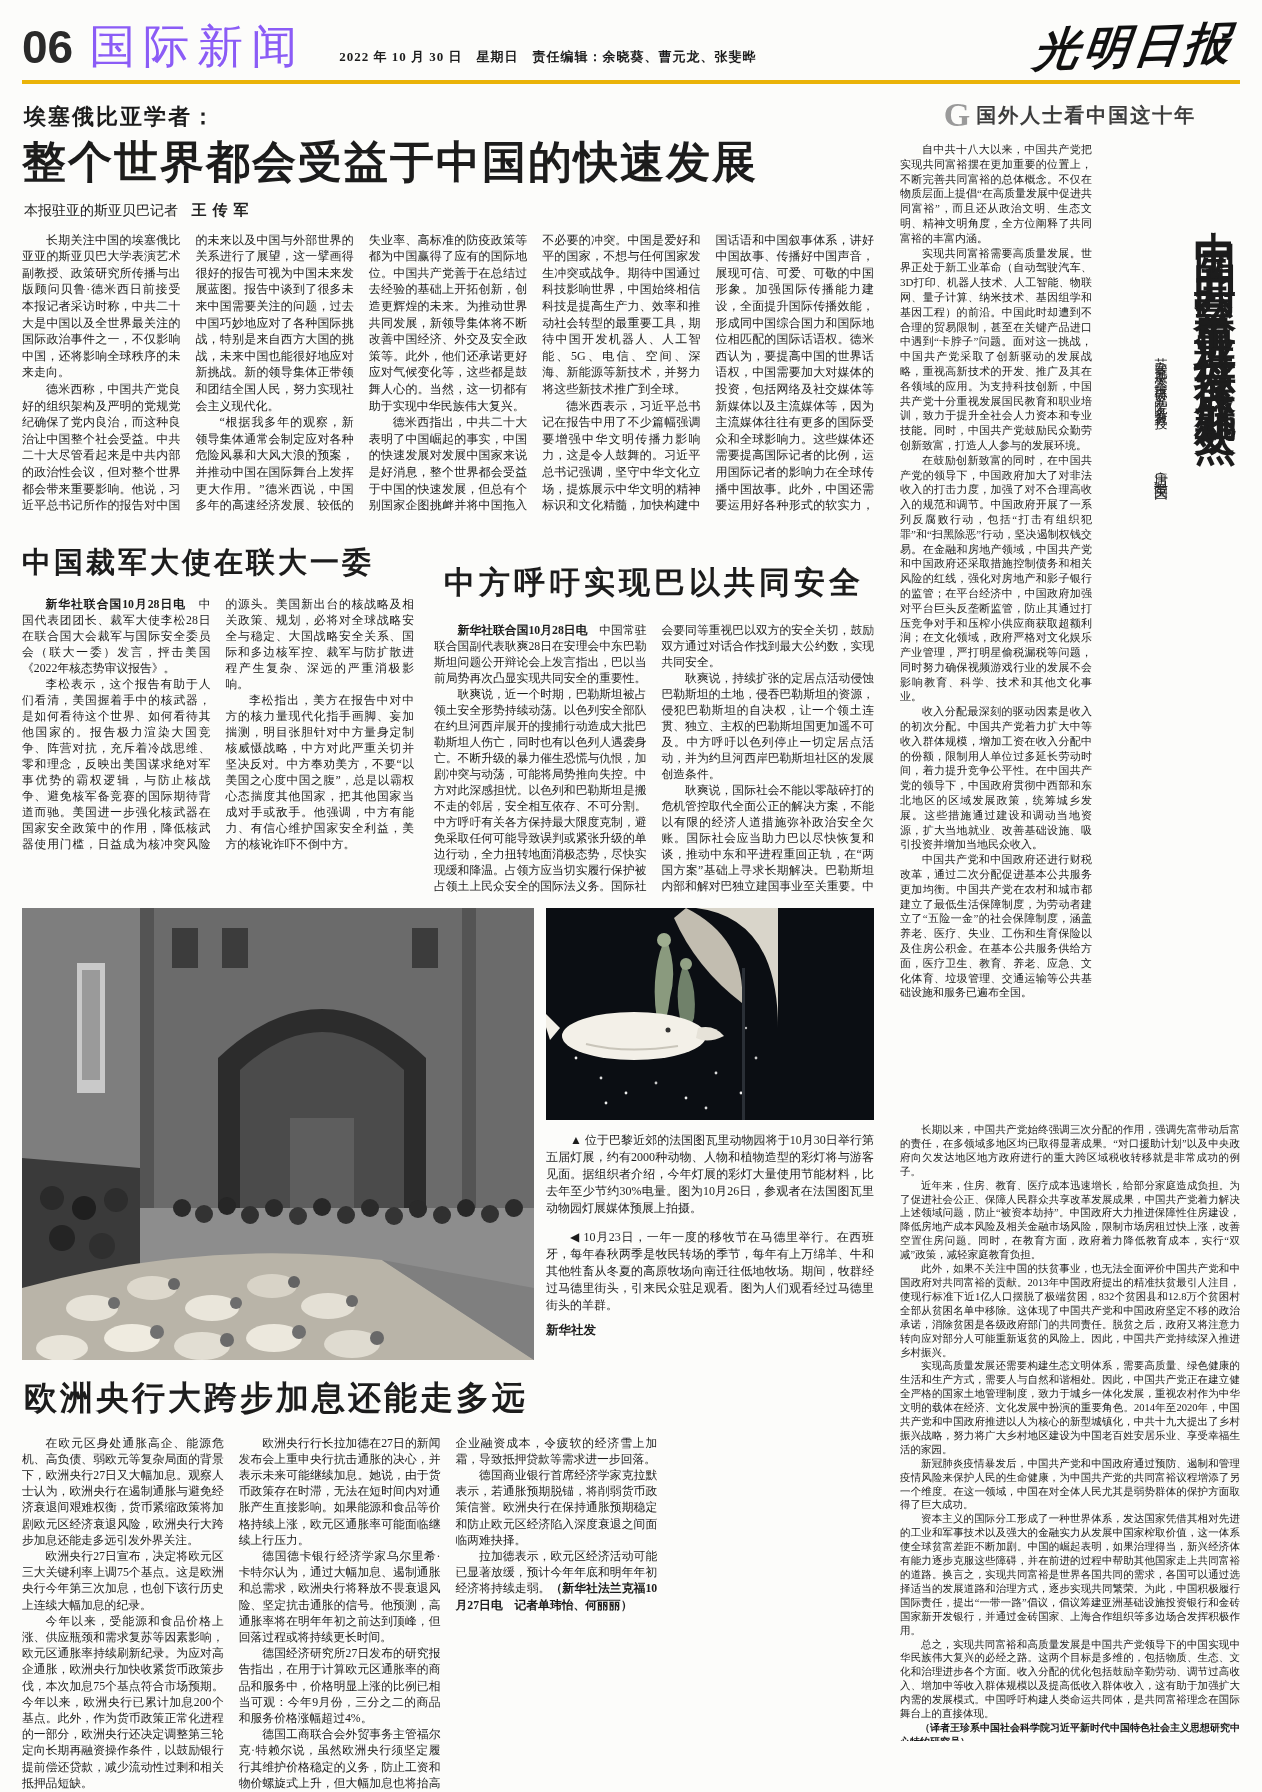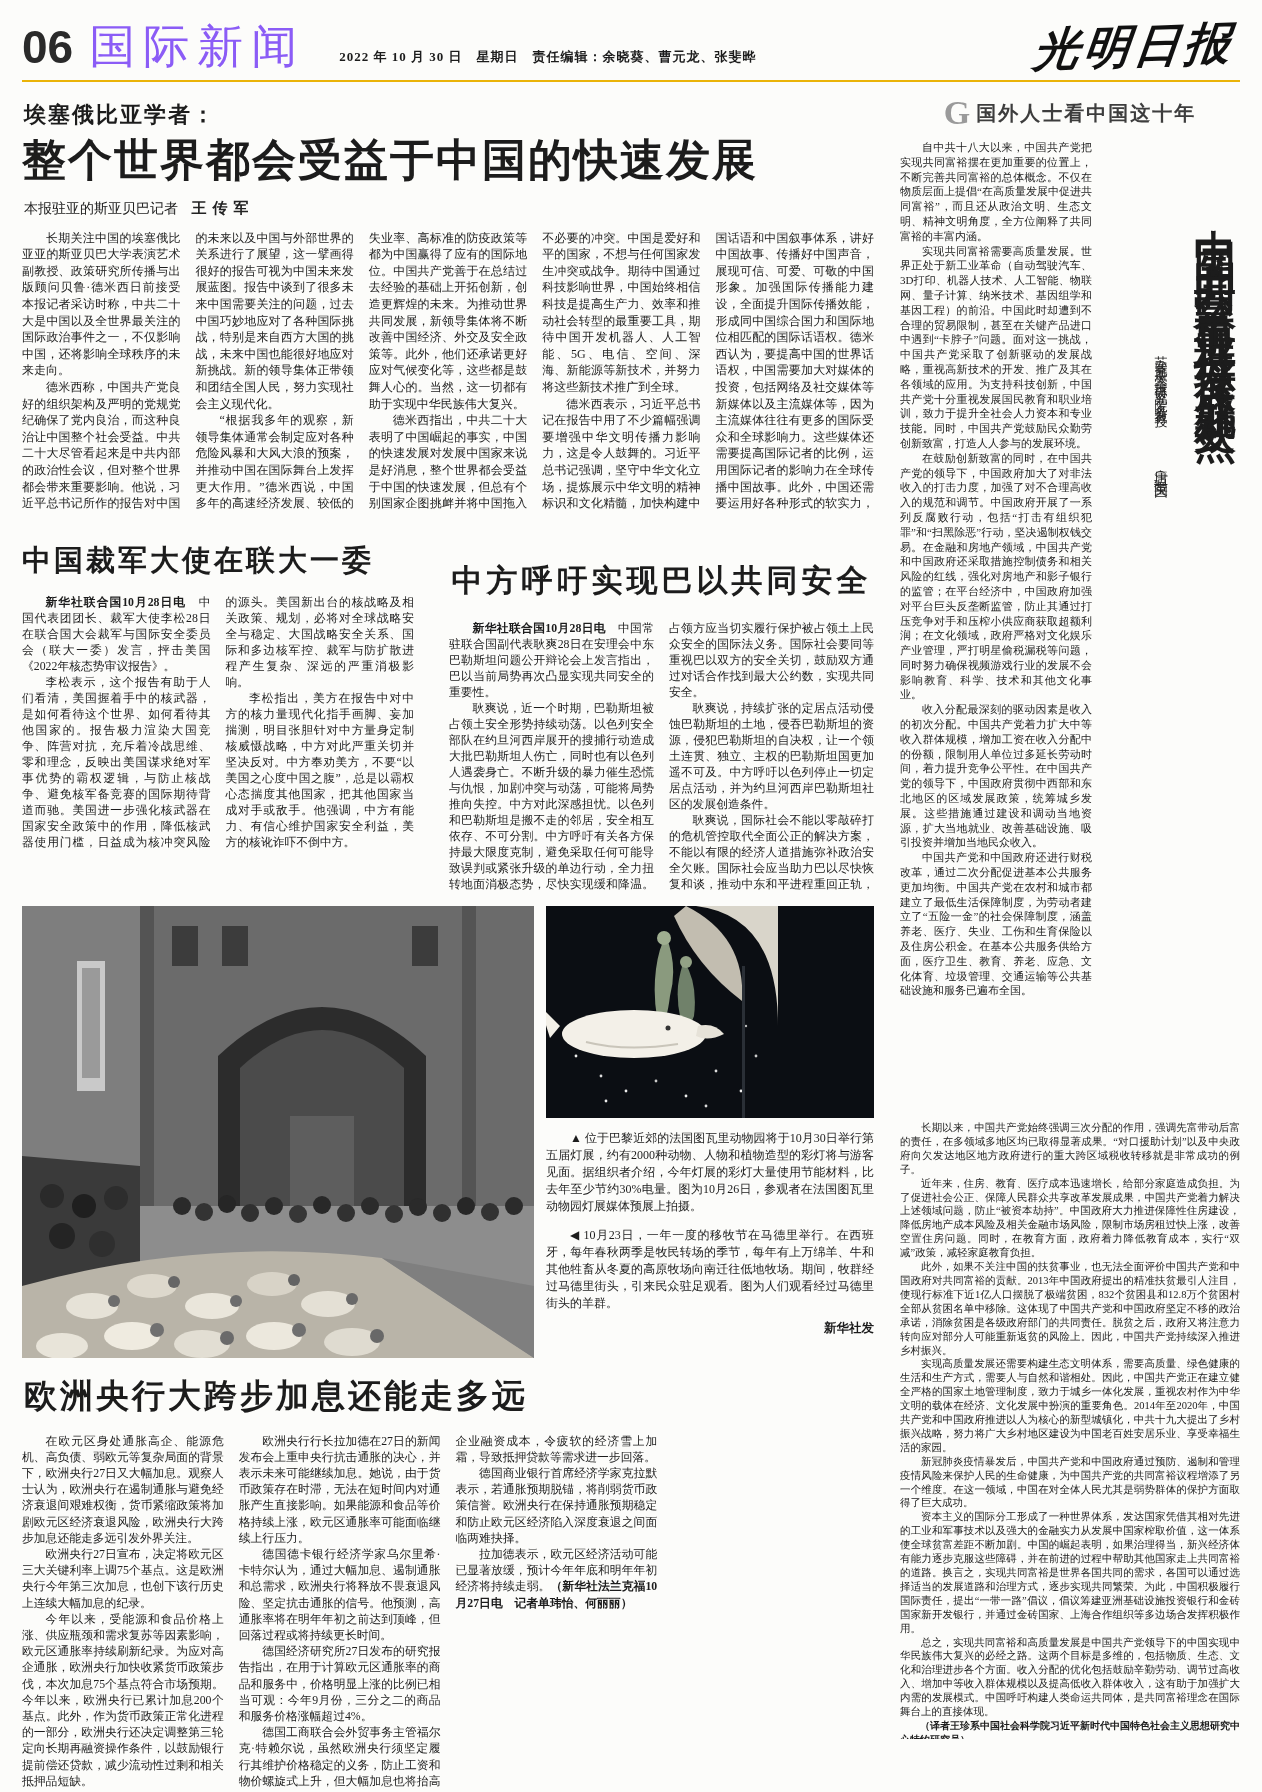--- a/index.html
+++ b/index.html
@@ -3,58 +3,58 @@
 <meta charset="utf-8">
 <style>
   html,body{margin:0;padding:0;}
   body{
     width:1262px;height:1792px;overflow:hidden;position:relative;
     background:#fcfcfa;color:#1c1c1c;
     font-family:"Liberation Serif","DejaVu Serif",serif;
   }
   
   .hdr{padding:24px 22px 0 22px;}
-  .hdr-row{display:flex;align-items:flex-end;border-bottom:2px solid #eab308;padding-bottom:10px;}
+  .hdr-row{display:flex;align-items:flex-end;border-bottom:4px solid #eab308;padding-bottom:10px;}
   .pageno{font-family:"Liberation Sans","DejaVu Sans",sans-serif;font-size:46px;font-weight:bold;line-height:1;color:#2a2a2a;}
   .section{font-size:46px;font-weight:400;line-height:1;color:#8b5cf6;letter-spacing:8px;margin-left:16px;}
   .dateline{font-size:13px;font-weight:bold;margin-left:34px;padding-bottom:4px;letter-spacing:1px;}
   .masthead{margin-left:auto;font-size:46px;font-weight:900;font-style:italic;line-height:1;
     transform:skewX(-8deg) rotate(-2deg);letter-spacing:4px;color:#111;padding-right:6px;}
   
   .content{display:flex;gap:26px;padding:12px 22px 0 22px;}
   .left{width:852px;flex:none;}
   .right{flex:1;min-width:0;}
   p{margin:0;text-indent:2em;}
   .bold{font-weight:bold;}
   .lead{font-weight:bold;}
   
   .kicker{font-size:22px;font-weight:bold;margin:6px 0 6px 2px;letter-spacing:2px;}
   .h1{font-size:44px;font-weight:900;line-height:1.15;letter-spacing:2px;margin:2px 0 12px 0;}
   .byline{font-size:14px;margin:0 0 12px 2px;color:#222;}
   .byline .name{font-weight:bold;font-size:15px;letter-spacing:6px;margin-left:10px;}
   .cols5{column-count:5;column-gap:15px;column-fill:auto;height:286px;overflow:hidden;
     font-size:12px;line-height:16.6px;text-align:justify;}
   
-  .row2{display:flex;gap:35px;margin-top:18px;}
+  .row2{display:flex;gap:20px;margin-top:18px;}
   .art2{width:392px;flex:none;}
   .h2{font-size:29px;font-weight:900;line-height:1.4;letter-spacing:3px;margin:6px 0 14px 0;}
   .cols2a{column-count:2;column-gap:15px;column-fill:auto;height:258px;overflow:hidden;
     font-size:11.8px;line-height:16px;text-align:justify;}
   .art3{flex:1;min-width:0;}
   .h3{font-size:31px;font-weight:900;letter-spacing:4px;text-align:center;margin:26px 0 18px 0;}
   .cols2b{column-count:2;column-gap:15px;column-fill:auto;height:272px;overflow:hidden;
     font-size:11.8px;line-height:16px;text-align:justify;}
   
   .photorow{display:flex;gap:12px;margin-top:14px;}
   .bigphoto{width:512px;height:452px;flex:none;background:#777;}
   .bigphoto svg,.smallphoto svg{display:block;}
   .photoside{flex:1;min-width:0;display:flex;flex-direction:column;}
   .smallphoto{height:212px;background:#0b0e13;}
   .cap{font-size:12px;line-height:17px;text-align:justify;margin-top:12px;}
-  .credit{text-align:right;font-weight:bold;font-size:12.5px;margin-top:8px;}
+  .credit{text-align:left;font-weight:bold;font-size:12.5px;margin-top:8px;}
   
   .art4{margin-top:16px;}
   .h4{font-size:33px;font-weight:900;letter-spacing:3px;margin:4px 0 14px 2px;}
   .cols4{column-count:4;column-gap:15px;column-fill:auto;height:360px;overflow:hidden;
     font-size:11.8px;line-height:16.2px;text-align:justify;}
   
   .feat-hdr{display:flex;justify-content:center;align-items:center;gap:6px;margin:2px 0 10px 0;}
   .glogo{font-size:34px;font-weight:900;color:#9a9a9a;line-height:1;font-family:"Liberation Serif",serif;}
   .feat-title{font-size:20px;font-weight:900;color:#3d3d3d;letter-spacing:2px;}
   .feat-top{display:flex;gap:8px;height:975px;overflow:hidden;}

